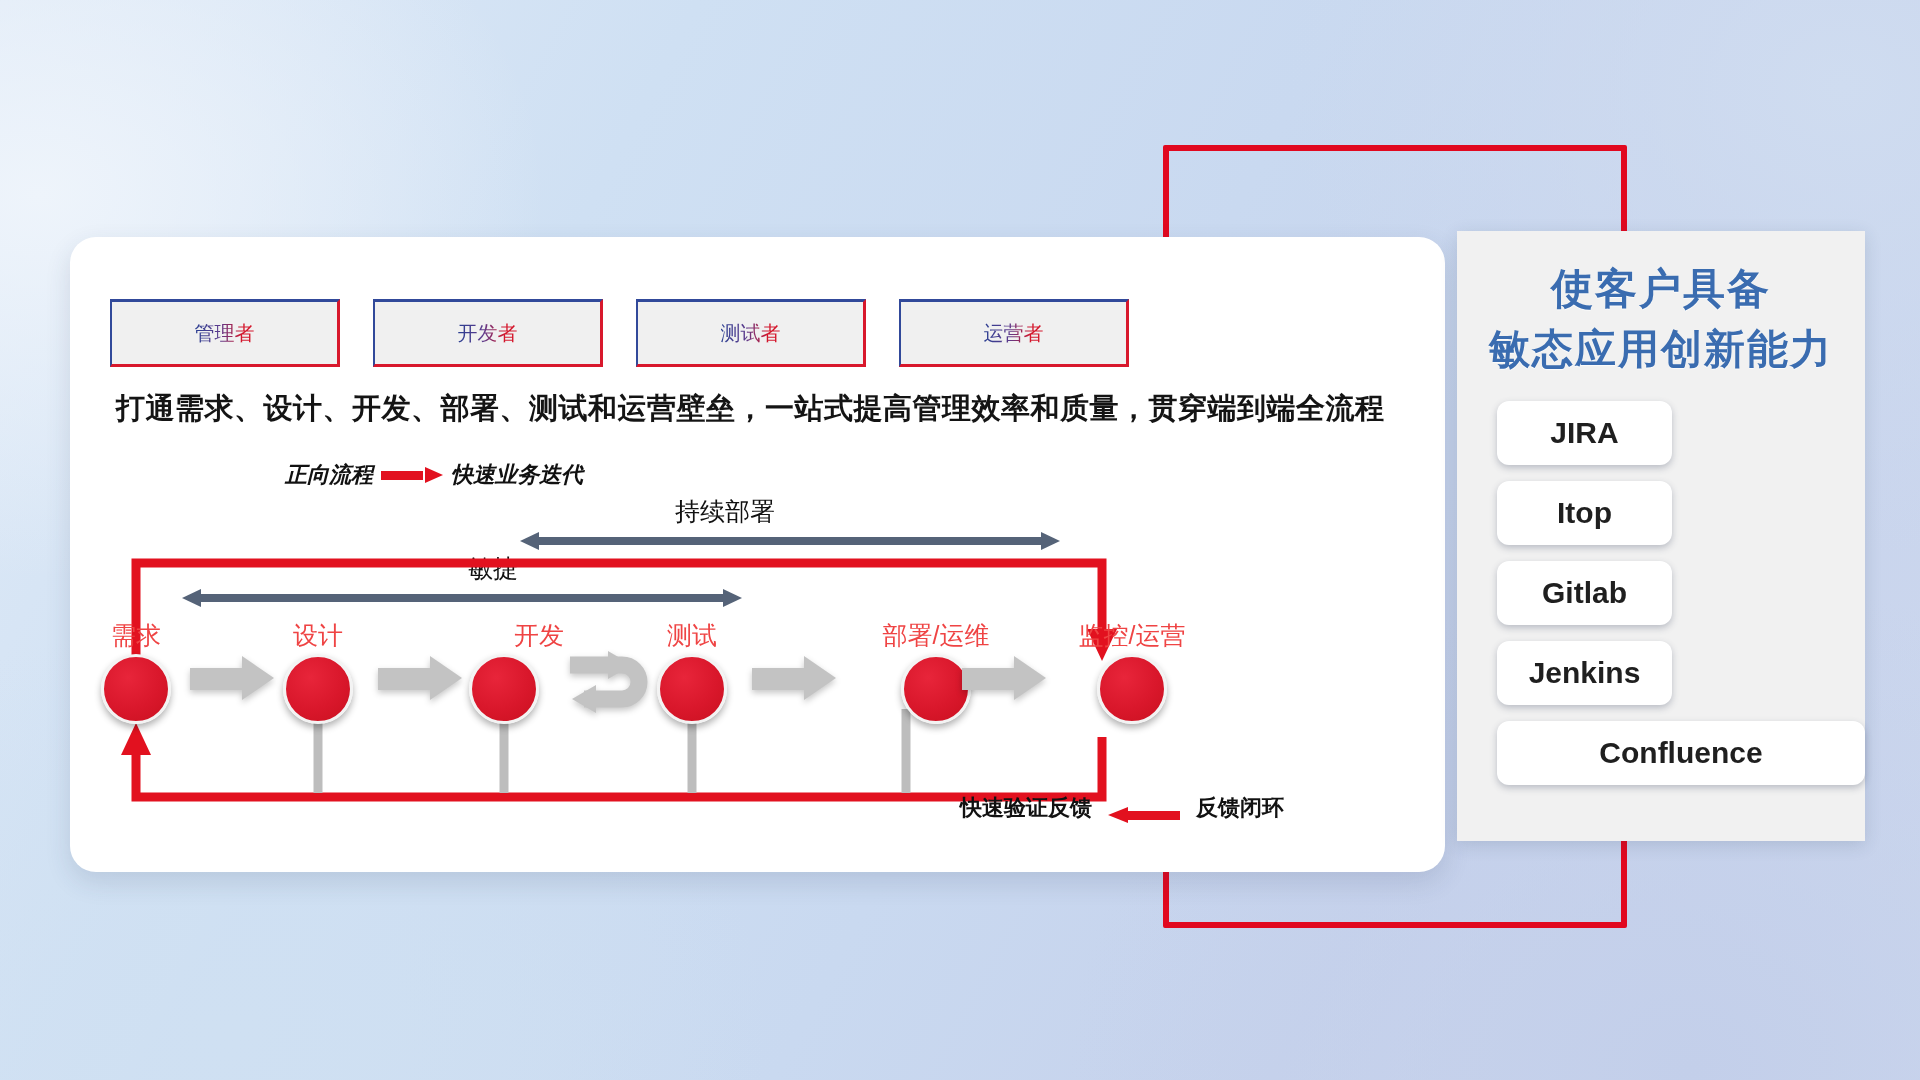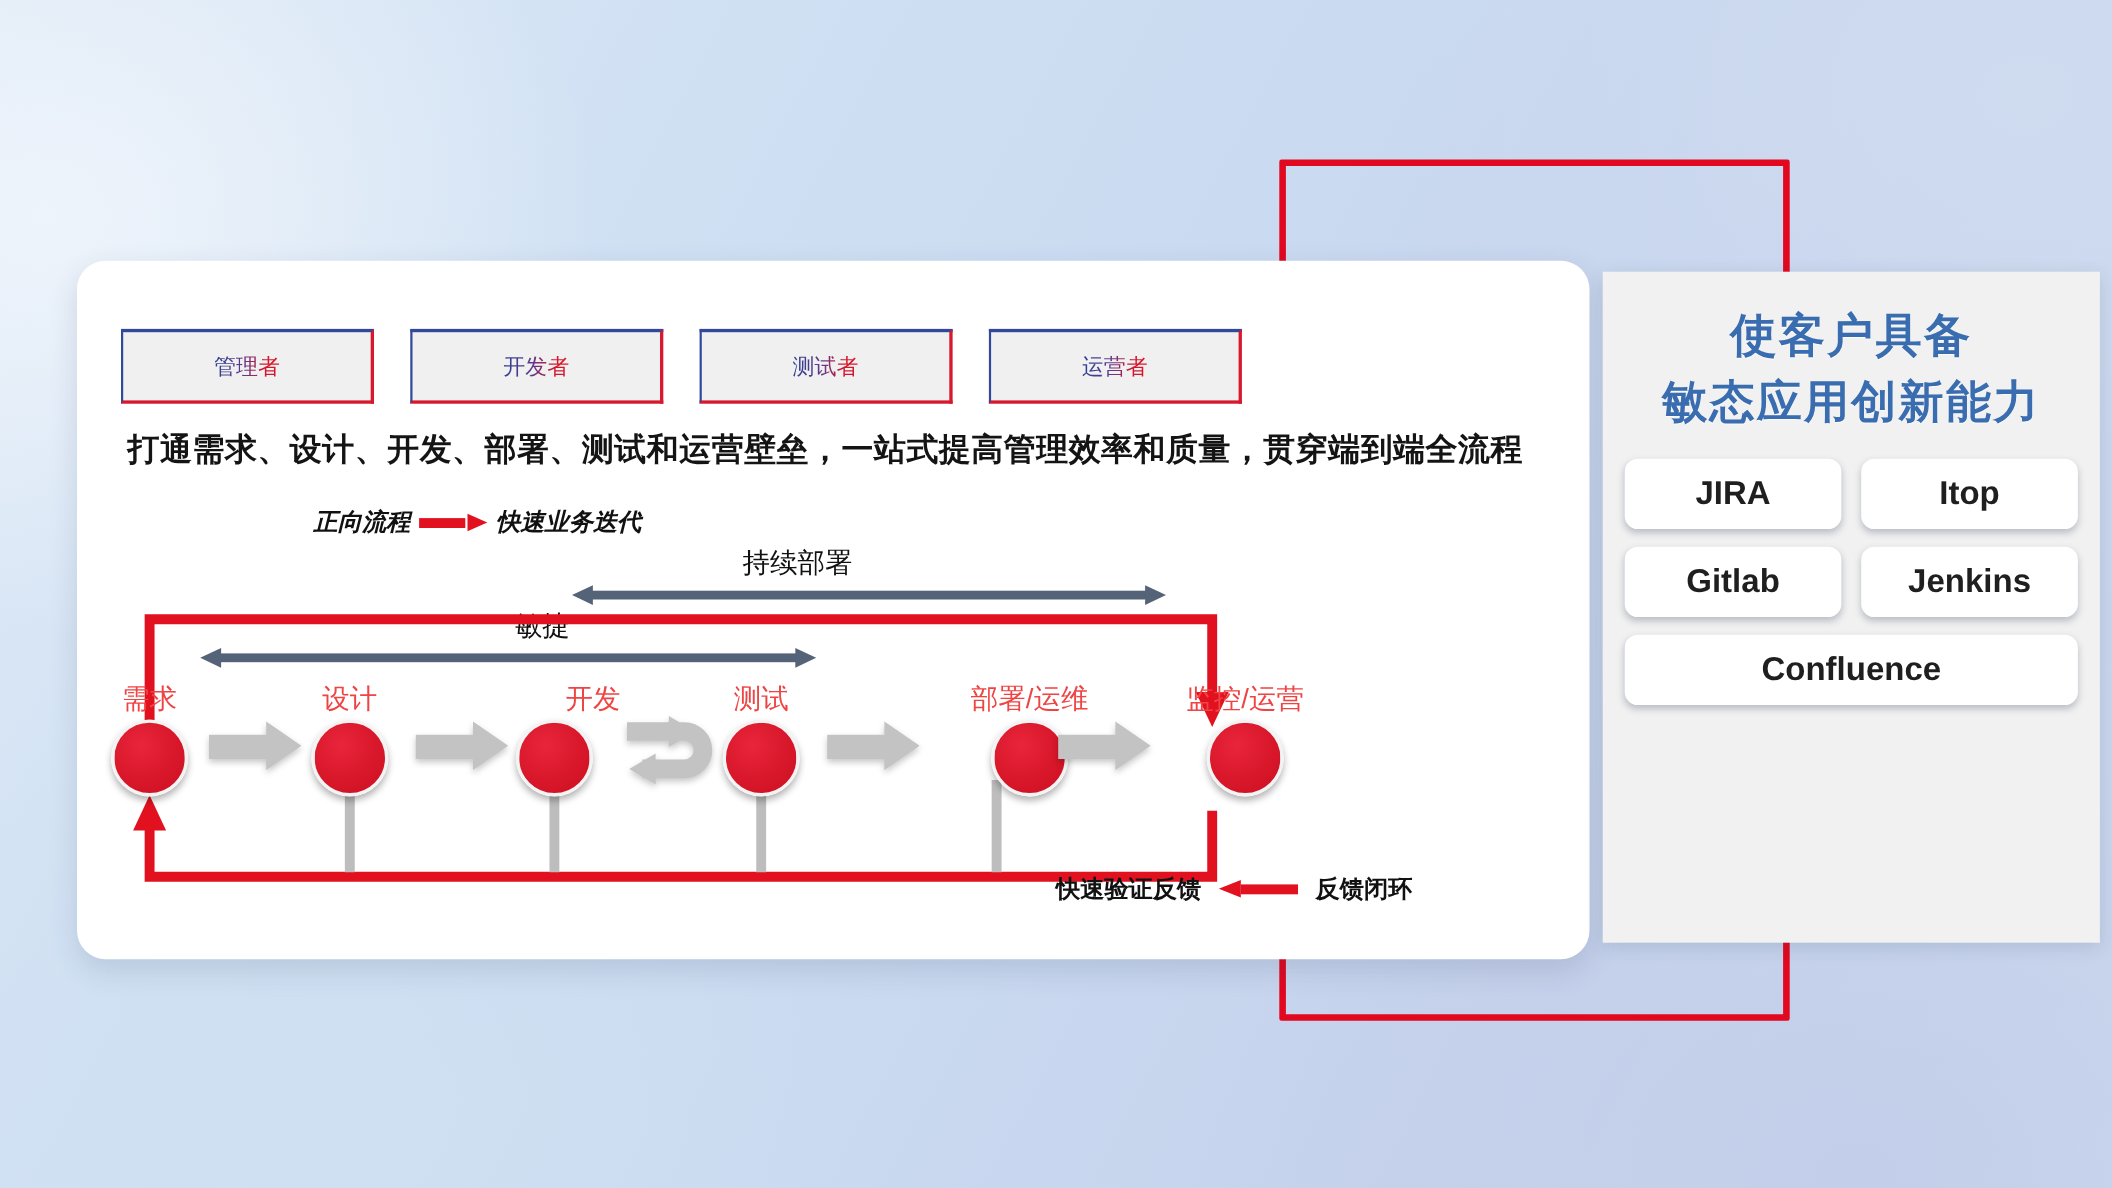--- a/index.html
+++ b/index.html
@@ -19,37 +19,37 @@
   }
 
   
   .red-frame{
     position:absolute;left:1163px;top:145px;width:464px;height:783px;
     border:6px solid #e1081f;border-radius:2px;box-sizing:border-box;
   }
 
   
   .right-panel{
-    position:absolute;left:1457px;top:247px;width:452px;height:610px;
+    position:absolute;left:1457px;top:231px;width:408px;height:610px;
     background:#f1f1f1;
     box-shadow:0 4px 16px rgba(40,60,90,.16);
   }
   .rp-title{
     margin:28px 0 0 0;text-align:center;color:#3a6cb0;
     font-size:42px;font-weight:700;letter-spacing:2px;line-height:1.45;
     text-shadow:0 1px 1px rgba(255,255,255,.8);
   }
   .rp-title .l2{display:block;font-size:41px;}
   .chips{margin:22px 20px 0 20px;display:flex;flex-wrap:wrap;gap:16px 18px;}
   .chip{
     height:64px;border-radius:12px;background:#fff;
     display:flex;align-items:center;justify-content:center;
     font-size:30px;font-weight:700;color:#1f1f1f;
     box-shadow:0 3px 7px rgba(60,70,95,.30);
-    flex:0 0 calc(50% - 9px);box-sizing:border-box;
+    flex:0 0 calc(50% - 9px);box-sizing:border-box;margin-left:20px;
   }
   .chip.wide{flex:0 0 100%;}
 
   
   .card{
     position:absolute;left:70px;top:237px;width:1375px;height:635px;
     background:#fff;border-radius:26px;
     box-shadow:0 10px 26px rgba(40,60,90,.14);
   }
 
@@ -69,21 +69,21 @@
 
   .headline{
     position:absolute;left:46px;top:152px;width:1290px;
     font-size:29px;font-weight:700;color:#141414;letter-spacing:.5px;
     white-space:nowrap;
   }
 
   
   .legend-fwd{position:absolute;left:215px;top:223px;display:flex;align-items:center;gap:8px;}
   .legend-fwd .t{font-size:22px;font-weight:700;color:#111;font-style:italic;}
-  .legend-fb{position:absolute;left:890px;top:556px;display:flex;align-items:center;gap:16px;}
+  .legend-fb{position:absolute;left:890px;top:556px;display:flex;align-items:flex-end;gap:16px;}
   .legend-fb .t{font-size:22px;font-weight:700;color:#111;}
 
   .arrow-red-r{width:62px;height:16px;position:relative;}
   .arrow-red-r:before{content:"";position:absolute;left:0;top:4px;width:42px;height:9px;background:#e2111f;}
   .arrow-red-r:after{content:"";position:absolute;right:0;top:0;border-left:18px solid #e2111f;border-top:8px solid transparent;border-bottom:8px solid transparent;}
   .arrow-red-l{width:72px;height:16px;position:relative;}
   .arrow-red-l:before{content:"";position:absolute;right:0;top:4px;width:52px;height:9px;background:#e2111f;}
   .arrow-red-l:after{content:"";position:absolute;left:0;top:0;border-right:20px solid #e2111f;border-top:8px solid transparent;border-bottom:8px solid transparent;}
 
   

